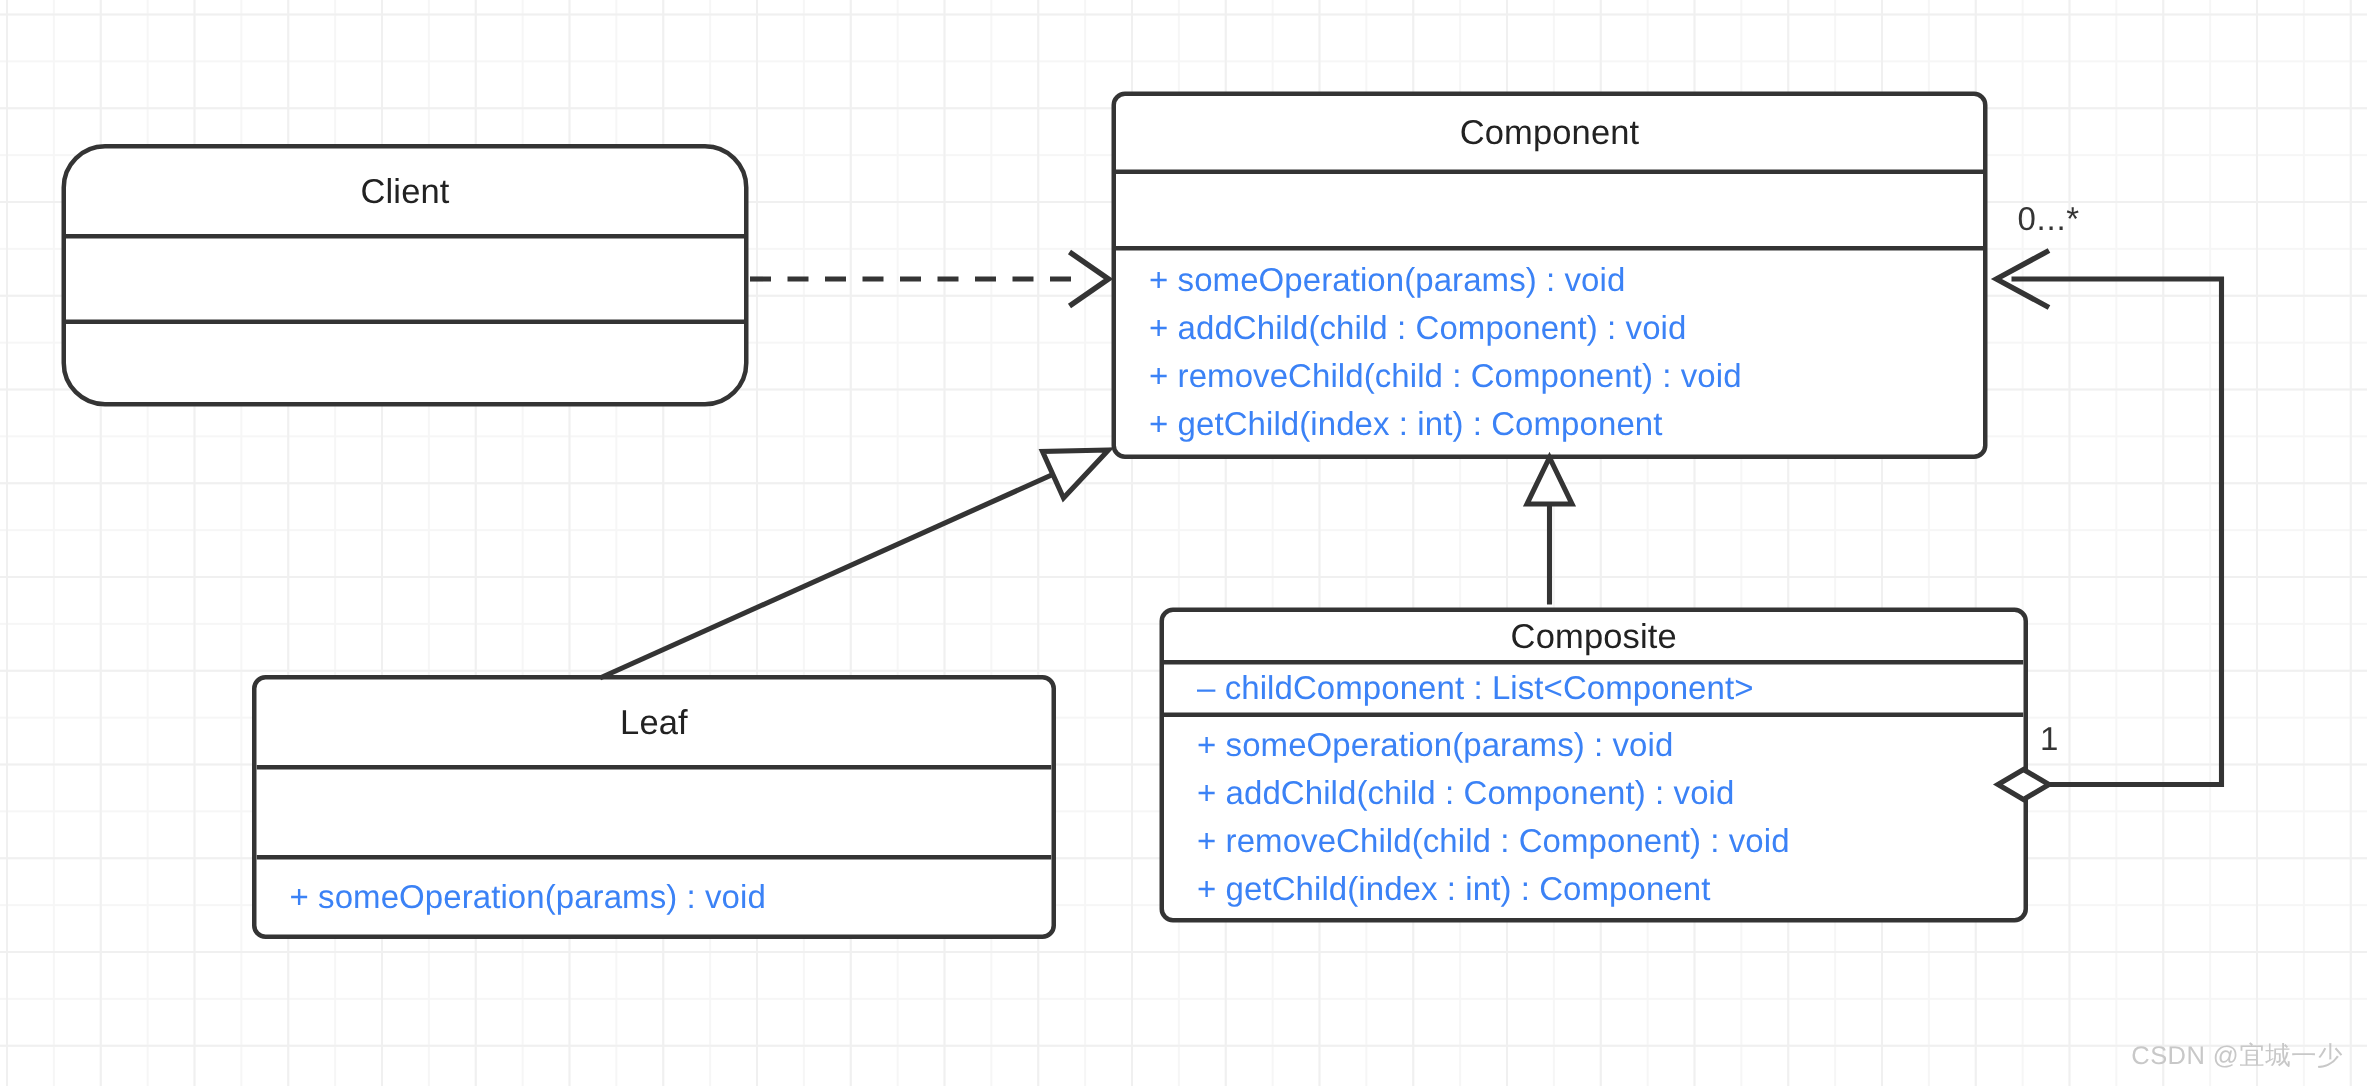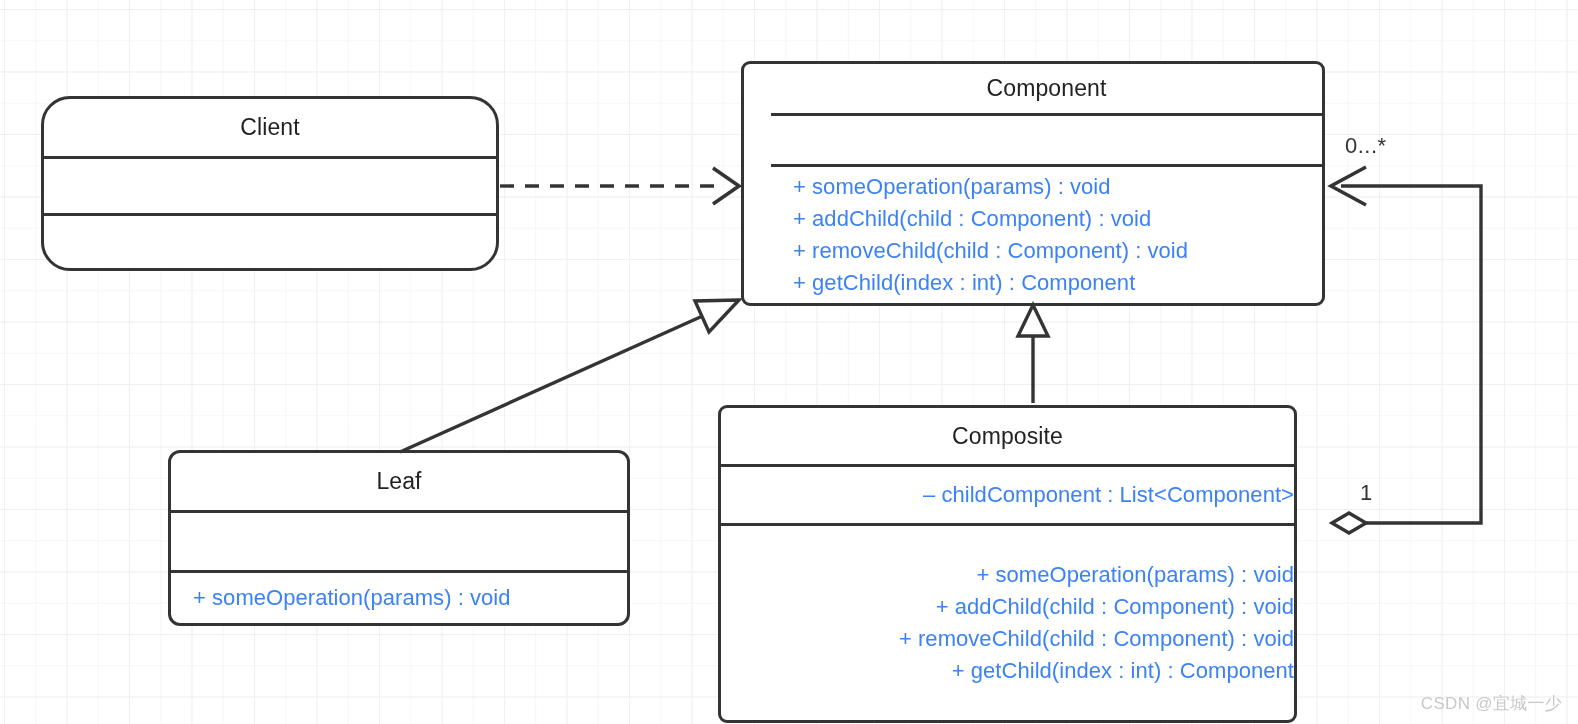--- a/index.html
+++ b/index.html
@@ -68,31 +68,31 @@
     white-space: nowrap;
     letter-spacing: 0.05px;
   }
 
   
   #class-client    { left: 41px;  top: 96px;  width: 458px; height: 175px; border-radius: 29px; }
   #class-client .uml-title      { height: 58px; }
   #class-client .c1             { height: 58px; }
   #class-client .c2             { height: 56px; }
 
-  #class-component { left: 741px; top: 61px;  width: 584px; height: 245px; padding-left: 27px; }
+  #class-component { left: 741px; top: 61px;  width: 584px; height: 245px; }
   #class-component .uml-title   { height: 57px; }
   #class-component .c1          { height: 58px; }
   #class-component .c2          { flex: 1; padding-top: 4px; padding-bottom: 4px; }
 
-  #class-leaf      { left: 168px; top: 450px; width: 462px; height: 176px; border-radius: 12px; }
+  #class-leaf      { left: 168px; top: 450px; width: 536px; height: 176px; }
   #class-leaf .uml-title        { height: 57px; }
   #class-leaf .c1               { height: 60px; }
   #class-leaf .c2               { flex: 1; }
 
-  #class-composite { left: 718px; top: 405px; width: 579px; height: 318px; text-align: right; }
+  #class-composite { left: 773px; top: 405px; width: 579px; height: 210px; }
   #class-composite .uml-title   { height: 56px; }
   #class-composite .c1          { height: 59px; }
   #class-composite .c2          { flex: 1; padding-top: 3px; padding-bottom: 3px; }
 
   
   #connectors {
     position: absolute;
     left: 0; top: 0;
     width: 1578px;
     height: 724px;

